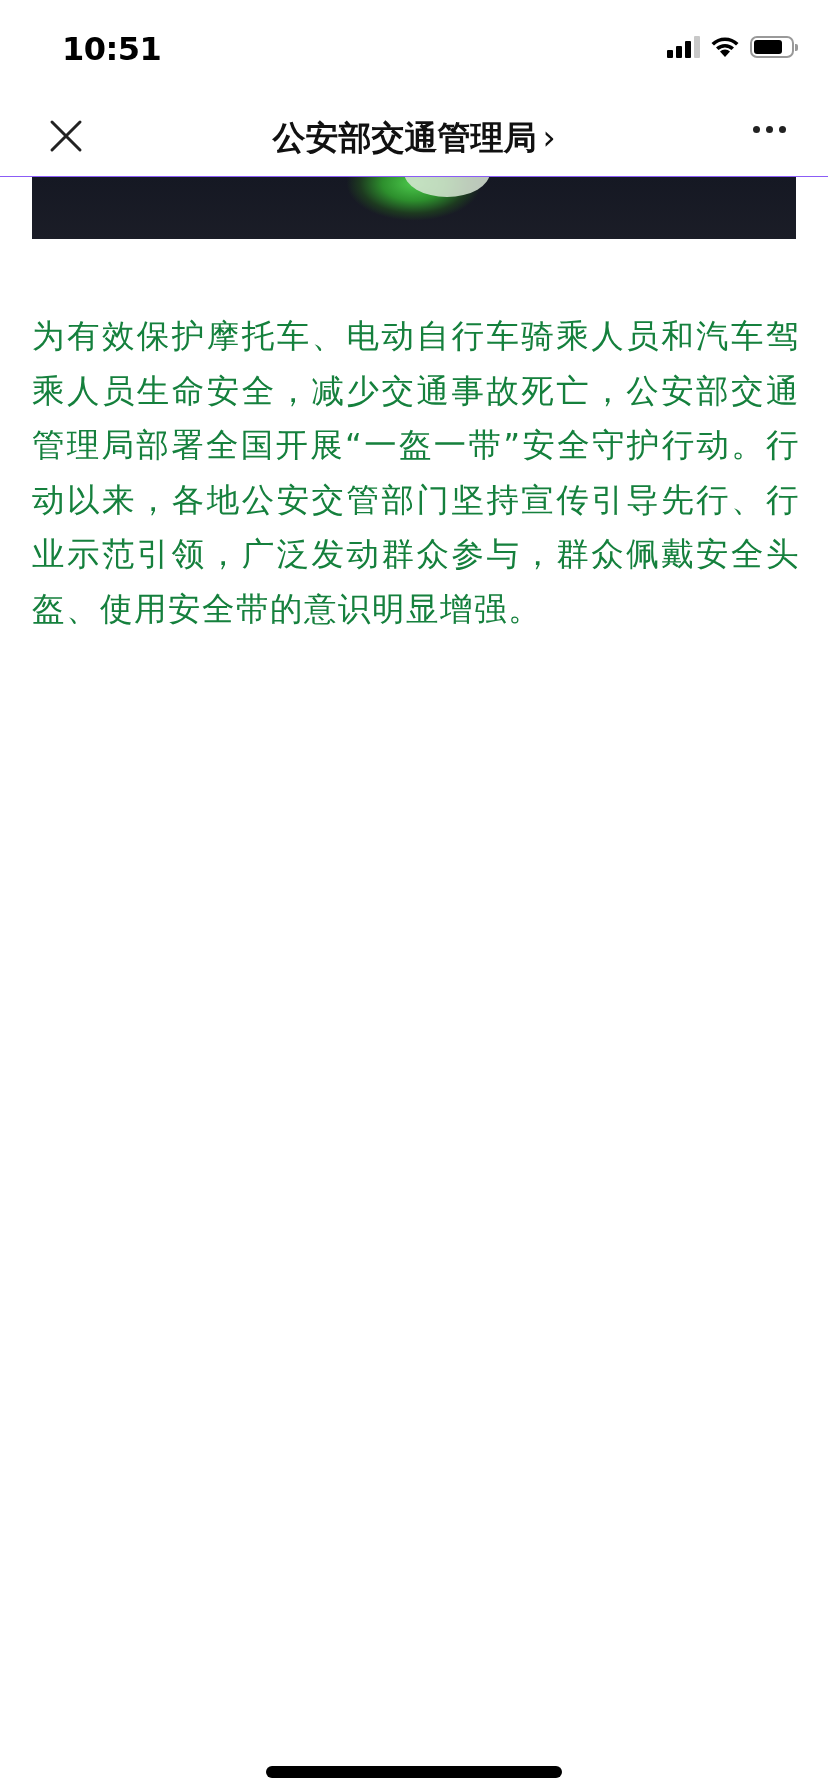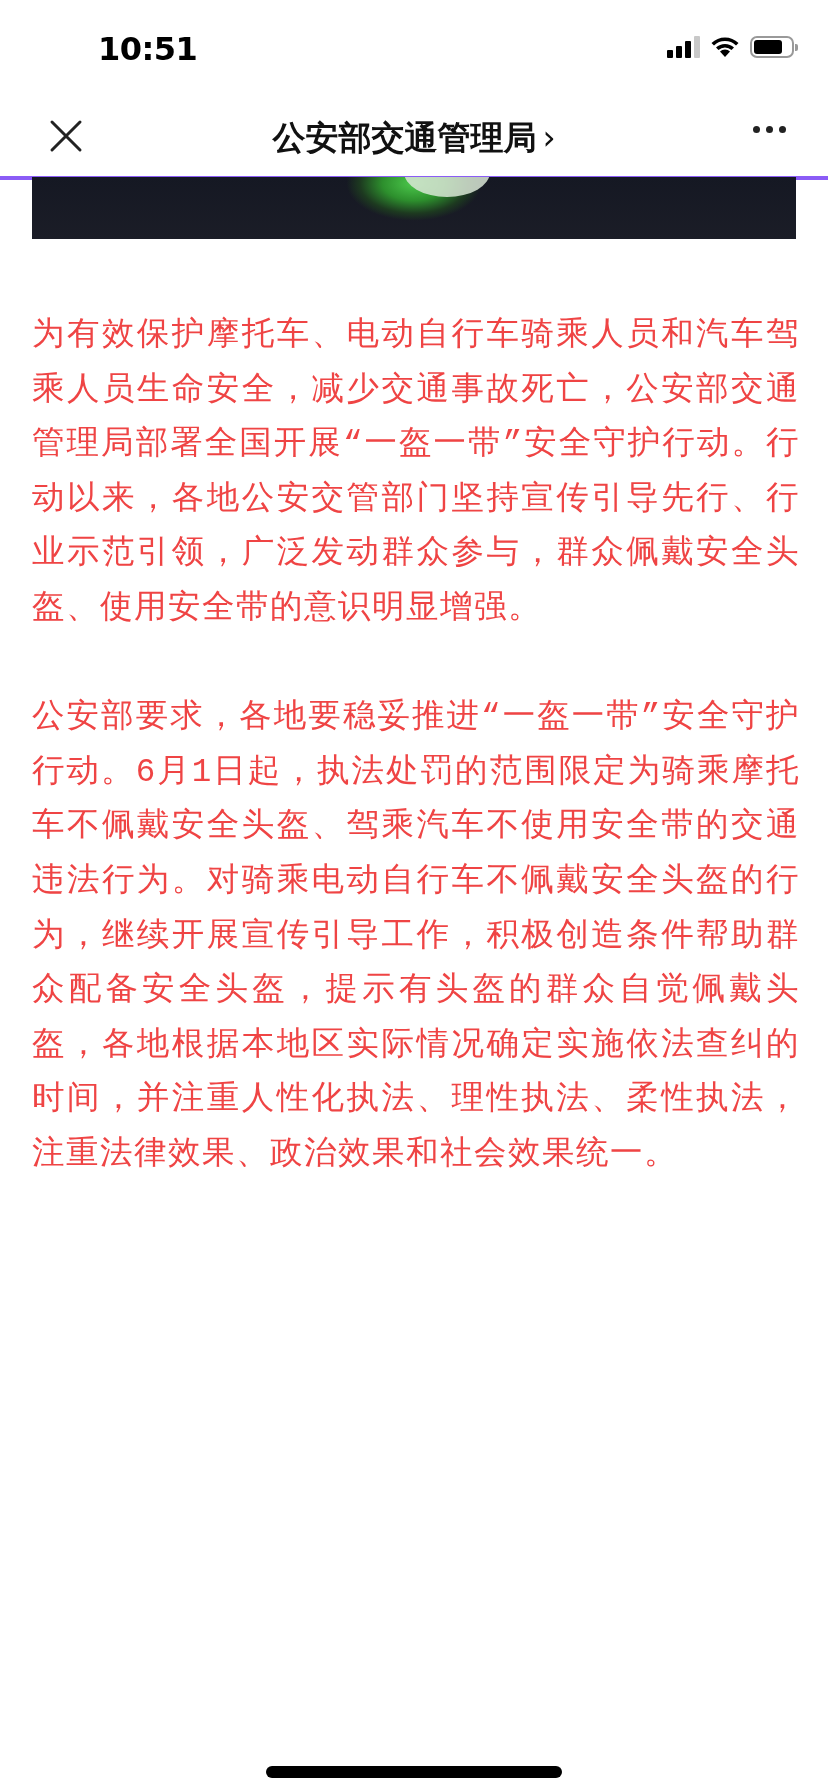--- a/index.html
+++ b/index.html
@@ -2,44 +2,44 @@
 <html><head>
   <meta charset="utf-8">
   <style>
     html, body { margin:0; padding:0; }
     body {
       width:828px; height:1792px; overflow:hidden; position:relative;
       background:#ffffff; color:#111111;
       font-family: "DejaVu Sans", "Liberation Sans", sans-serif;
     }
     .status-bar { position:absolute; left:0; top:0; width:828px; height:96px; background:#fff; }
-    .time { position:absolute; left:62px; top:30px; font-size:32px; font-weight:600; letter-spacing:-0.5px; color:#000;margin-left:36px; }
+    .time { position:absolute; left:62px; top:30px; font-size:32px; font-weight:600; letter-spacing:-0.5px; color:#000; }
     .status-icons { position:absolute; right:34px; top:36px; display:flex; align-items:center; gap:10px; }
     .signal { display:flex; align-items:flex-end; gap:3px; height:22px; }
     .signal span { width:6px; background:#000; border-radius:1px; }
     .signal span.dim { background:#c8c8c8; }
     .battery { width:44px; height:22px; border:2px solid #999; border-radius:7px; position:relative; box-sizing:border-box; }
     .battery .fill { position:absolute; left:2px; top:2px; bottom:2px; width:28px; background:#000; border-radius:3px; }
     .battery .nub { position:absolute; right:-6px; top:6px; width:3px; height:7px; background:#999; border-radius:0 2px 2px 0; }
 
-    .nav-bar { position:absolute; left:0; top:96px; width:828px; height:80px; background:#fff; border-bottom:4px solid #8b5cf6; }
+    .nav-bar { position:absolute; left:0; top:96px; width:828px; height:80px; background:#fff; border-bottom:1px solid #8b5cf6; }
     .close-btn { position:absolute; left:44px; top:18px; width:44px; height:44px; cursor:pointer; }
     .nav-title { position:absolute; left:0; right:0; top:20px; text-align:center; font-size:33px; font-weight:600; color:#111; }
     .nav-title .chev { font-weight:400; margin-left:6px; }
     .more-btn { position:absolute; right:42px; top:30px; display:flex; gap:6px; cursor:pointer; }
     .more-btn span { width:7px; height:7px; border-radius:50%; background:#222; }
 
     .hero { position:absolute; left:32px; top:177px; width:764px; height:62px; overflow:hidden;
       background: radial-gradient(ellipse 90px 50px at 50% 10%, #4cc94c 0%, #2d8f2d 35%, #1d3a20 60%, transparent 75%),
                   linear-gradient(#151823, #1b1d27);
     }
     .hero .dome { position:absolute; left:372px; top:-30px; width:86px; height:50px; border-radius:50%; background:#d9e6d6; opacity:.85; }
 
     .article { position:absolute; left:32px; top:309px; width:768px; }
-    .para { font-size:32.5px; line-height:54.6px; letter-spacing:1.5px; margin:0 0 54.6px 0; text-align:justify; color:#ef4444;font-family:Liberation Mono, monospace; }
+    .para { font-size:32.5px; line-height:54.6px; letter-spacing:1.5px; margin:0 0 54.6px 0; text-align:justify; color:#15803d; }
 
     .home-indicator { position:absolute; left:266px; top:1766px; width:296px; height:12px; background:#000; border-radius:6px; }
   </style>
 </head>
 <body>
 
 <div class="status-bar">
   <div class="time">10:51</div>
   <div class="status-icons">
     <div class="signal">
@@ -75,16 +75,15 @@
     <span></span>
   </div>
 </div>
 
 <div class="hero">
   <div class="dome"></div>
 </div>
 
 <div class="article">
   <p class="para">为有效保护摩托车、电动自行车骑乘人员和汽车驾乘人员生命安全，减少交通事故死亡，公安部交通管理局部署全国开展“一盔一带”安全守护行动。行动以来，各地公安交管部门坚持宣传引导先行、行业示范引领，广泛发动群众参与，群众佩戴安全头盔、使用安全带的意识明显增强。</p>
-  <p class="para">公安部要求，各地要稳妥推进“一盔一带”安全守护行动。6月1日起，执法处罚的范围限定为骑乘摩托车不佩戴安全头盔、驾乘汽车不使用安全带的交通违法行为。对骑乘电动自行车不佩戴安全头盔的行为，继续开展宣传引导工作，积极创造条件帮助群众配备安全头盔，提示有头盔的群众自觉佩戴头盔，各地根据本地区实际情况确定实施依法查纠的时间，并注重人性化执法、理性执法、柔性执法，注重法律效果、政治效果和社会效果统一。</p>
 </div>
 
 <div class="home-indicator"></div>
 
 </body></html>

